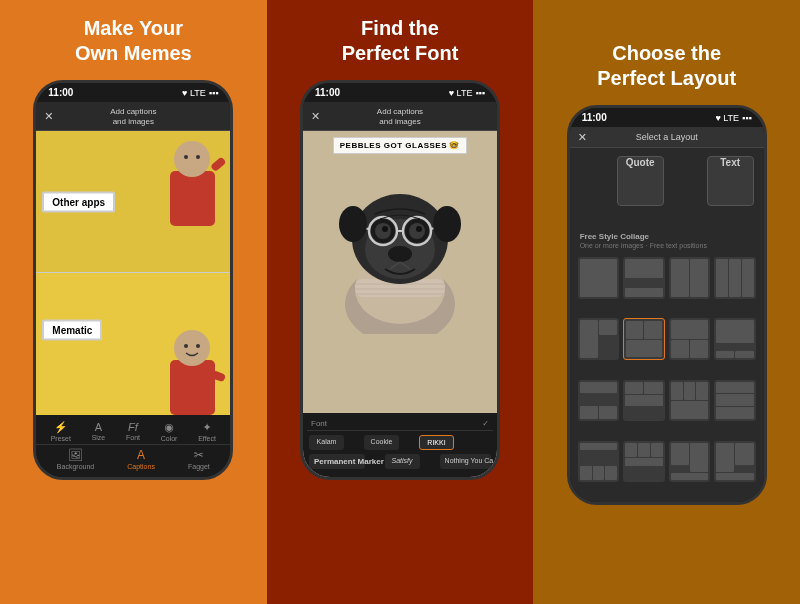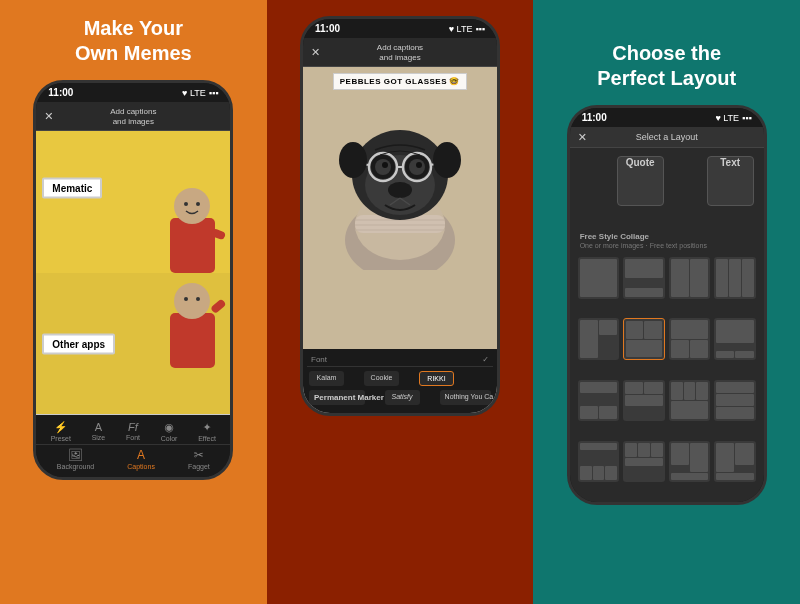--- a/index.html
+++ b/index.html
@@ -15,21 +15,21 @@
       flex: 1;
       display: flex;
       flex-direction: column;
       align-items: center;
       padding: 16px 10px 10px;
       position: relative;
     }
 
     .panel-1 { background-color: #E07820; }
     .panel-2 { background-color: #8B2000; }
-    .panel-3 { background-color: #0f766e; }
+    .panel-3 { background-color: #a16207; }
 
     .panel-title {
       color: #fff;
       font-size: 20px;
       font-weight: 800;
       text-align: center;
       margin-bottom: 14px;
       line-height: 1.25;
     }
 
@@ -331,48 +331,48 @@
     </div>
     <div class="phone-header">
       <span class="close-btn">✕</span>
       <span style="white-space:pre-line;font-size:8px;">Add captions
 and images</span>
     </div>
     <div class="phone-content">
 
       <div style="width:100%;height:100%;background:#e8c840;position:relative;">
 
+        <div style="height:50%;background:#dfc03e;position:relative;border-bottom:1px solid #ccc;display:flex;align-items:center;">
+
+          <svg width="75" height="95" viewBox="0 0 75 95" style="position:absolute;right:0;top:0;">
+
+            <rect x="15" y="40" width="45" height="55" rx="5" fill="#c0392b"></rect>
+
+            <circle cx="37" cy="28" r="18" fill="#c8a882"></circle>
+
+            <rect x="55" y="35" width="15" height="8" rx="4" fill="#c0392b" transform="rotate(-40 55 35)"></rect>
+
+            <circle cx="31" cy="26" r="2" fill="#333"></circle>
+            <circle cx="43" cy="26" r="2" fill="#333"></circle>
+          </svg>
+          <div class="meme-label" style="left:6px;top:50%;transform:translateY(-50%);">Other apps</div>
+        </div>
+
         <div style="height:50%;background:#e8c840;position:relative;display:flex;align-items:center;">
           <svg width="75" height="95" viewBox="0 0 75 95" style="position:absolute;right:0;bottom:0;">
             <rect x="15" y="40" width="45" height="55" rx="5" fill="#c0392b"></rect>
             <circle cx="37" cy="28" r="18" fill="#c8a882"></circle>
 
             <rect x="58" y="50" width="14" height="8" rx="4" fill="#c0392b" transform="rotate(20 58 50)"></rect>
             <circle cx="31" cy="26" r="2" fill="#333"></circle>
             <circle cx="43" cy="26" r="2" fill="#333"></circle>
 
             <path d="M31 33 Q37 38 43 33" stroke="#333" stroke-width="1.5" fill="none"></path>
           </svg>
           <div class="meme-label" style="left:6px;top:40%;transform:translateY(-50%);">Mematic</div>
-        </div>
-
-        <div style="height:50%;background:#dfc03e;position:relative;border-bottom:1px solid #ccc;display:flex;align-items:center;">
-
-          <svg width="75" height="95" viewBox="0 0 75 95" style="position:absolute;right:0;top:0;">
-
-            <rect x="15" y="40" width="45" height="55" rx="5" fill="#c0392b"></rect>
-
-            <circle cx="37" cy="28" r="18" fill="#c8a882"></circle>
-
-            <rect x="55" y="35" width="15" height="8" rx="4" fill="#c0392b" transform="rotate(-40 55 35)"></rect>
-
-            <circle cx="31" cy="26" r="2" fill="#333"></circle>
-            <circle cx="43" cy="26" r="2" fill="#333"></circle>
-          </svg>
-          <div class="meme-label" style="left:6px;top:50%;transform:translateY(-50%);">Other apps</div>
         </div>
       </div>
     </div>
     <div class="phone-bottom-bar">
       <div class="toolbar-icons">
         <div class="toolbar-icon">
           <span class="toolbar-icon-sym">⚡</span>
           <span>Preset</span>
         </div>
         <div class="toolbar-icon">
@@ -404,20 +404,22 @@
         <div class="bottom-tab">
           <span class="bottom-tab-sym">✂</span>
           <span>Fagget</span>
         </div>
       </div>
     </div>
   </div>
 </div>
 
 <div class="panel panel-2">
+  <div class="panel-title" style="white-space:pre-line;">Find the
+Perfect Font</div>
 
   <div class="phone">
     <div class="phone-status-bar">
       <span class="time">11:00</span>
       <div class="icons">
         <span>♥ LTE</span>
         <span>▪▪▪</span>
       </div>
     </div>
     <div class="phone-header">

